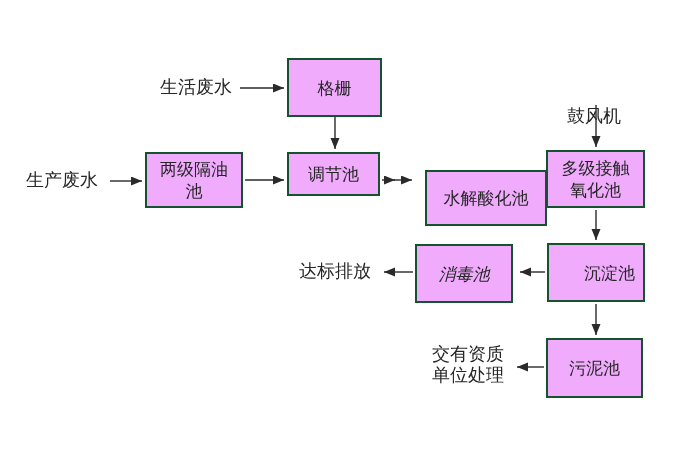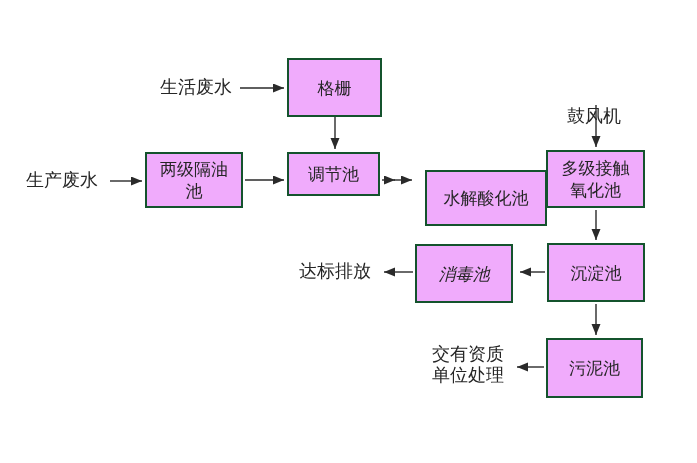--- a/index.html
+++ b/index.html
@@ -88,21 +88,21 @@
   </div>
 
   <div class="node" style="left:425px; top:152px; width:122px; height:56px;margin-top:18px;">
     <span>水解酸化池</span>
   </div>
 
   <div class="node" style="left:546px; top:150px; width:99px; height:58px;">
     <span>多级接触氧化池</span>
   </div>
 
-  <div class="node" style="left:547px; top:243px; width:98px; height:59px;">
+  <div class="node" style="left:547px; top:243px; width:98px; height:59px;justify-content:flex-end;">
     <span>沉淀池</span>
   </div>
 
   <div class="node" style="left:415px; top:244px; width:98px; height:59px;font-style:italic;">
     <span>消毒池</span>
   </div>
 
   <div class="node" style="left:546px; top:338px; width:97px; height:60px;">
     <span>污泥池</span>
   </div>

